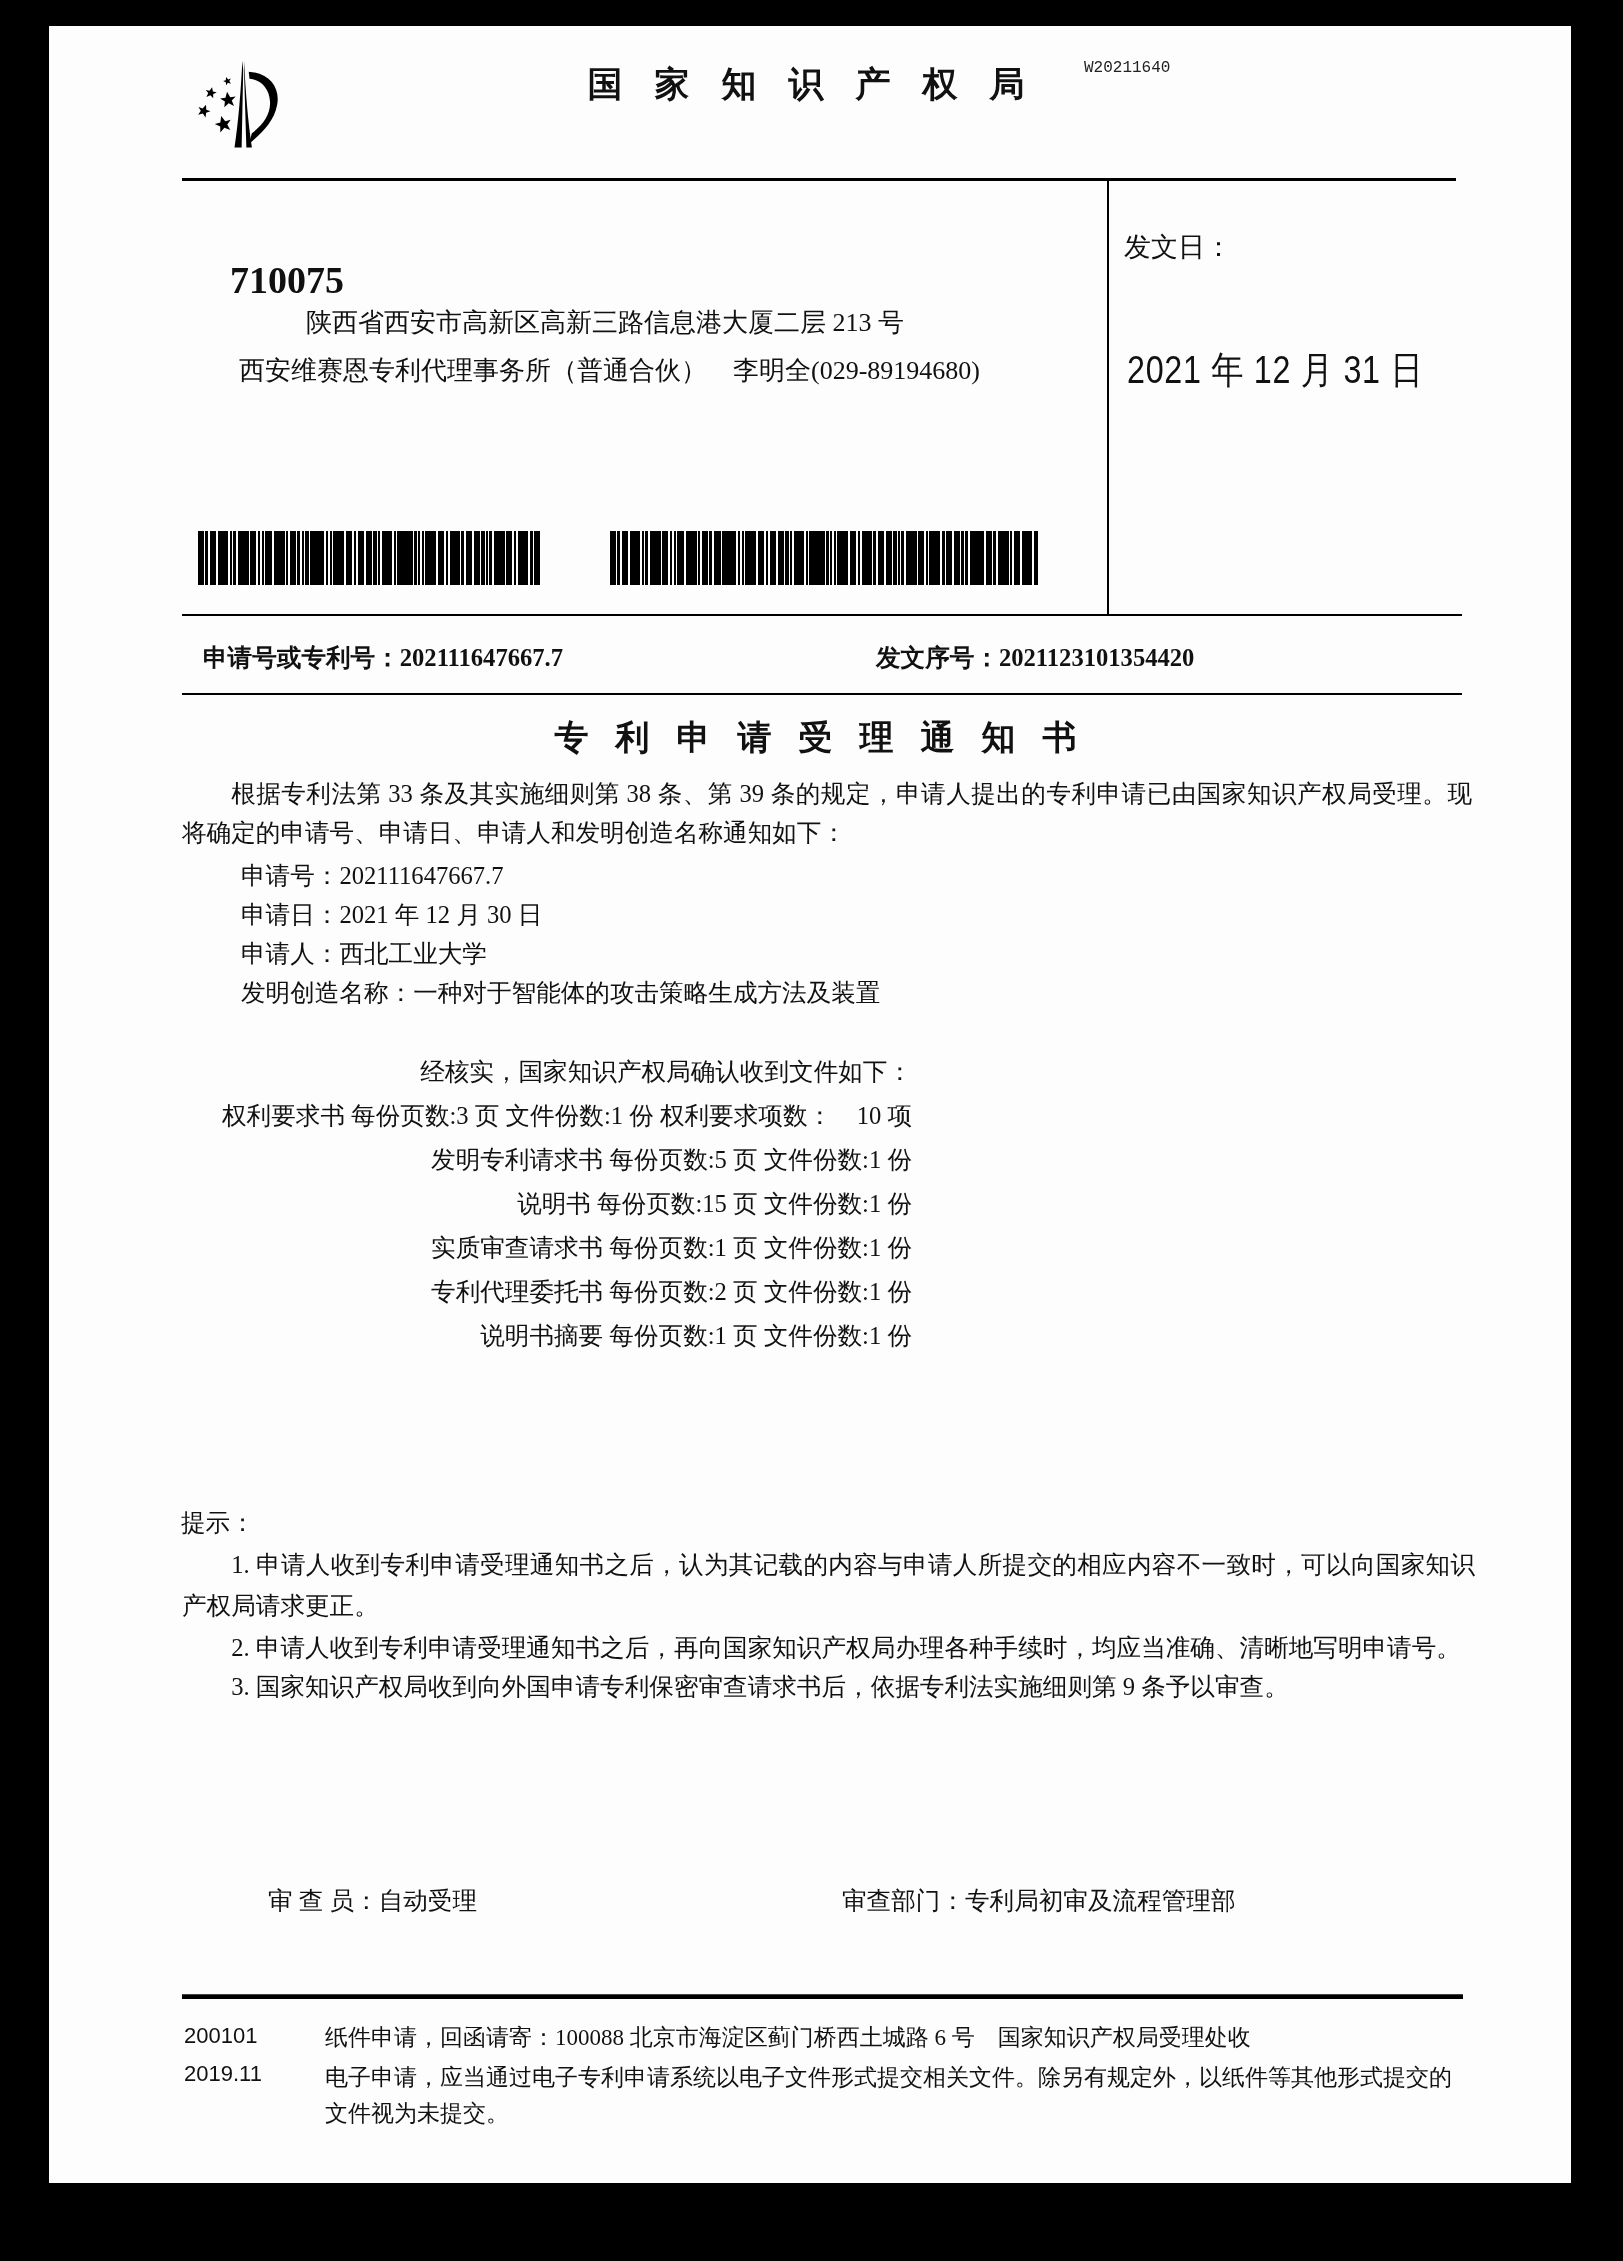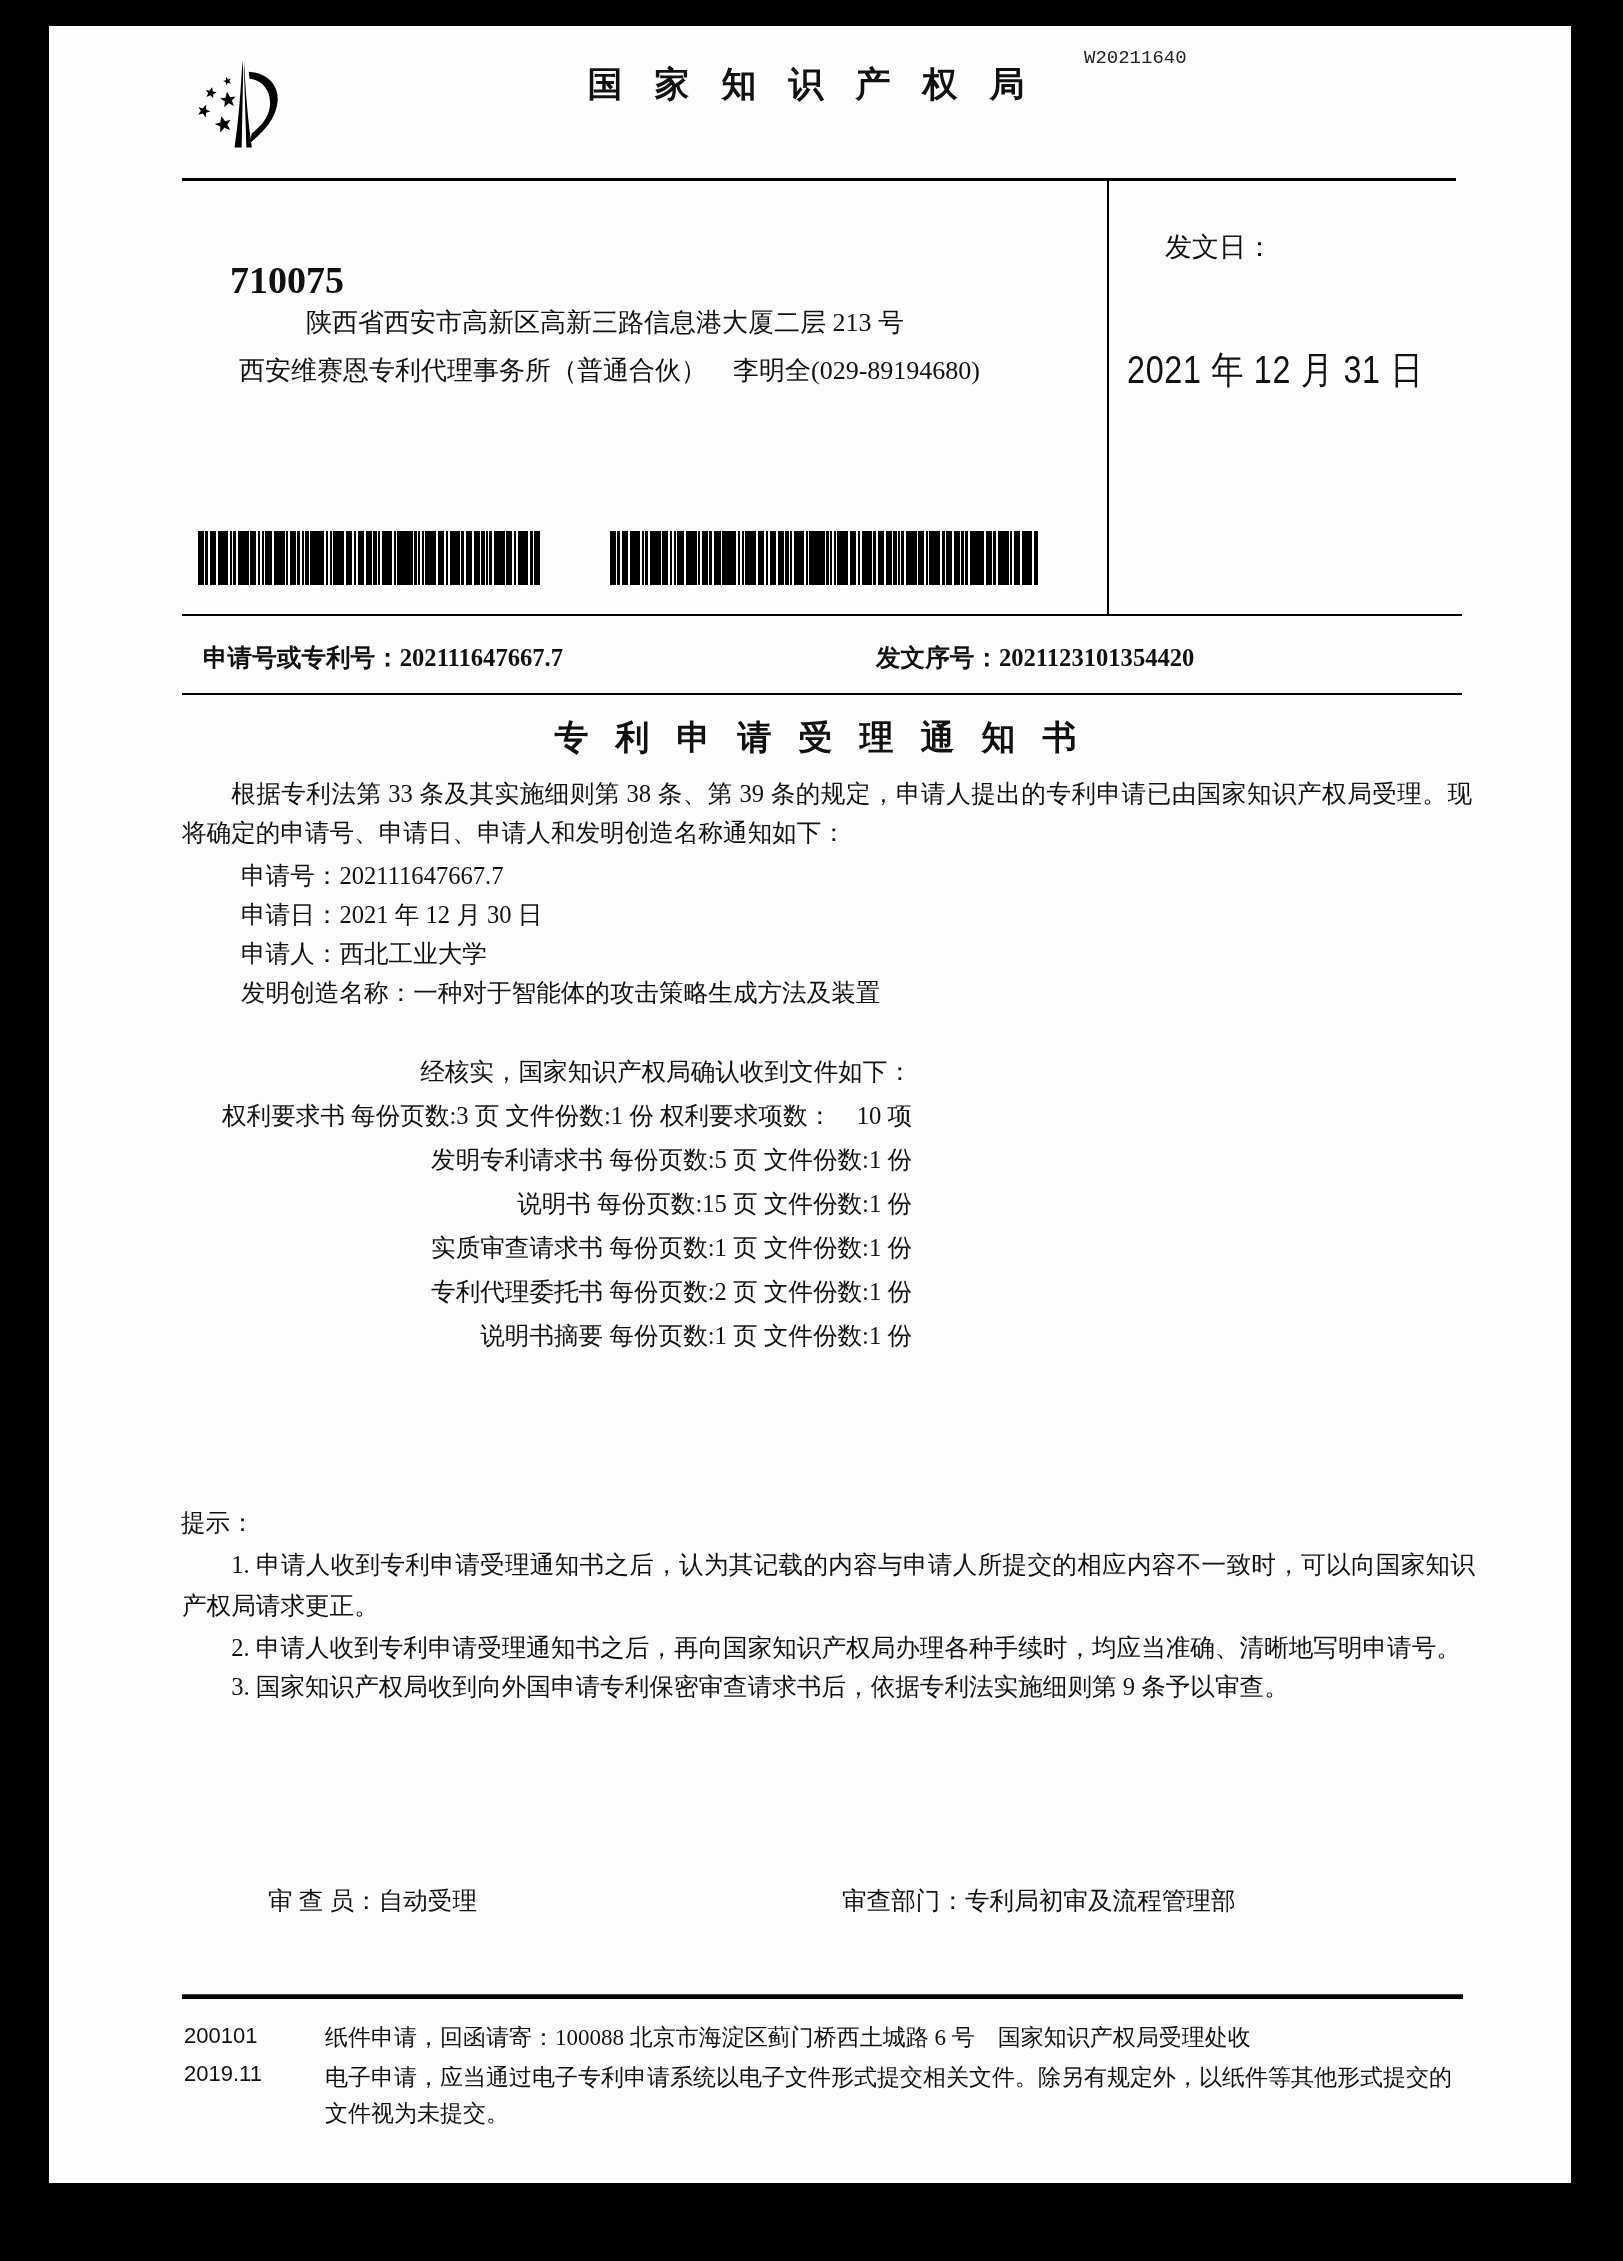--- a/index.html
+++ b/index.html
@@ -1,34 +1,34 @@
 <!DOCTYPE html>
 <html style="font-size:12.7px"><head>
 <meta charset="utf-8">
 <style>
   html,body{margin:0;padding:0;background:#000;}
   body{width:1623px;height:2261px;position:relative;font-family:"Liberation Serif","DejaVu Serif",serif;color:#111;}
   .page{position:absolute;left:49px;top:26px;width:1522px;height:2157px;background:#fdfdfd;overflow:hidden;}
   .abs{position:absolute;}
 
   
-  .doc-code{left:1035px;top:21px;font-family:"Liberation Mono","DejaVu Sans Mono",monospace;font-size:19px;color:#222;}
+  .doc-code{left:1035px;top:33px;font-family:"Liberation Mono","DejaVu Sans Mono",monospace;font-size:16px;color:#222;}
   .org-title{left:0;top:35px;width:100%;text-align:center;font-size:35px;font-weight:bold;letter-spacing:32px;padding-left:24px;box-sizing:border-box;white-space:nowrap;}
   .rule1{left:133px;top:152px;width:1274px;height:3.2px;background:#000;}
   .vdiv{left:1058px;top:152px;width:2.4px;height:438px;background:#000;}
   .rule2{left:133px;top:588px;width:1280px;height:2.4px;background:#000;}
   .rule3{left:133px;top:667px;width:1280px;height:2.4px;background:#000;}
 
   
   .postcode{left:181px;top:212px;font-size:38px;font-weight:bold;margin-top:20px;}
   .addr1{left:257px;top:279px;font-size:26px;}
   .addr2{left:190px;top:327px;font-size:26px;}
 
   
-  .fw-label{left:1075px;top:203px;font-size:27px;margin-left:41px;}
+  .fw-label{left:1075px;top:203px;font-size:27px;}
   .fw-date{left:1078px;top:319px;font-size:38px;font-family:"Liberation Sans","DejaVu Sans",sans-serif;transform:scaleX(0.85);transform-origin:left top;white-space:nowrap;letter-spacing:0.8px;}
 
   
   .barcode{height:54px;background-image:
     repeating-linear-gradient(90deg,#000 0 2.4px,rgba(0,0,0,0) 2.4px 4px),
     repeating-linear-gradient(90deg,#000 0 1.6px,rgba(0,0,0,0) 1.6px 7.1px),
     repeating-linear-gradient(90deg,#000 0 3.2px,rgba(0,0,0,0) 3.2px 13.5px),
     repeating-linear-gradient(90deg,#000 0 4.8px,rgba(0,0,0,0) 4.8px 23px);}
   .bc1{left:149px;top:505px;width:342px;}
   .bc2{left:561px;top:505px;width:428px;}

